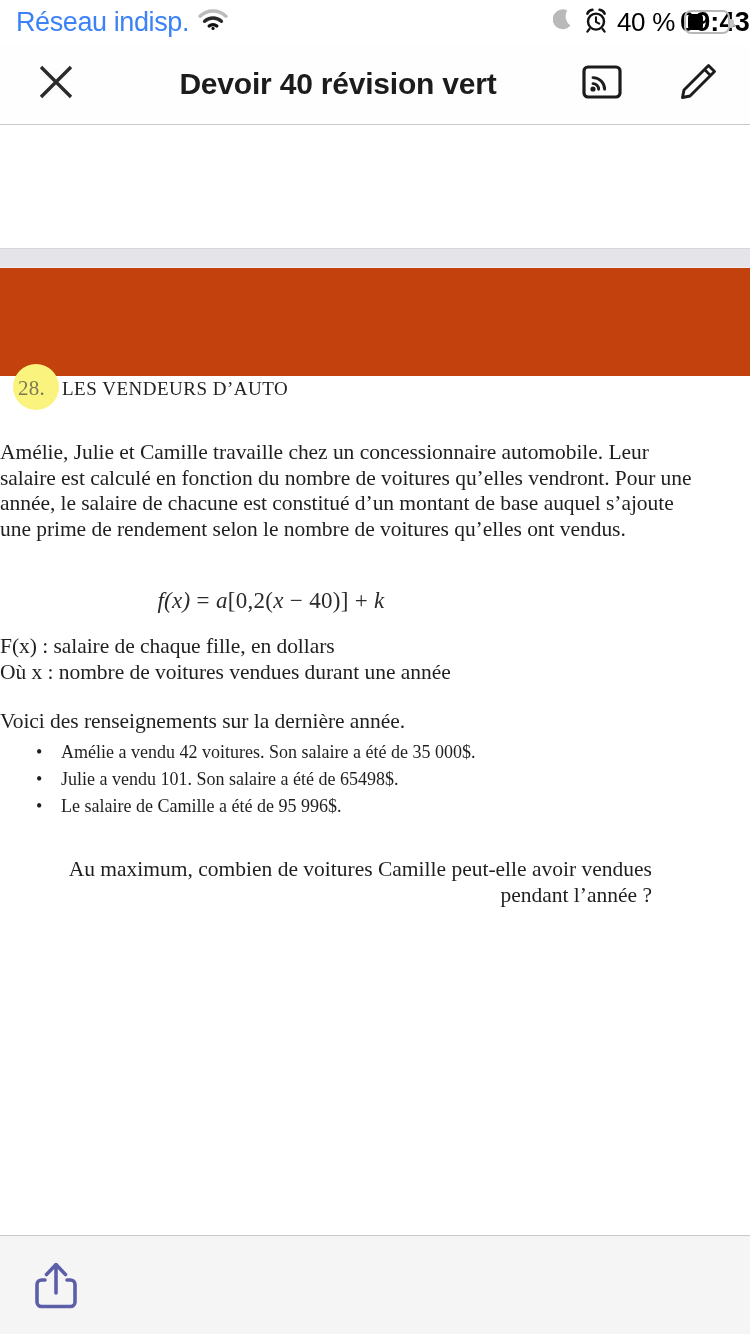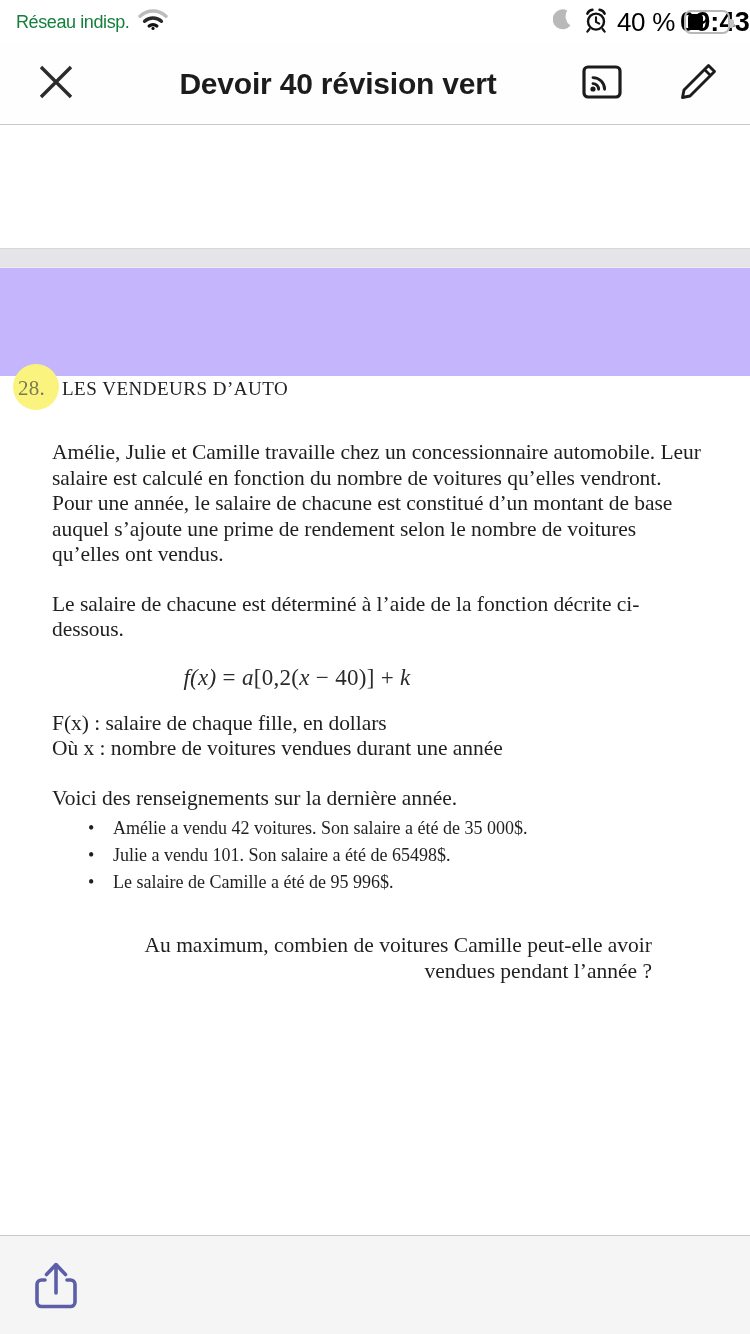--- a/index.html
+++ b/index.html
@@ -21,21 +21,21 @@
     position:absolute; top:0; left:0;
     width:750px; height:44px;
     display:flex; align-items:center;
     background:#ffffff;
   }
   .sb-left {
     position:absolute; left:16px;
     display:flex; align-items:center; gap:9px;
   }
   .sb-carrier {
-    font-size:18px; font-weight:400; color:#15803d;
+    font-size:27px; font-weight:400; color:#3b82f6;
     letter-spacing:-0.4px; line-height:1;
   }
   .sb-center {
     position:absolute; left:0; width:750px;
     text-align:right;
     font-size:27px; font-weight:700; color:#000;
     letter-spacing:0.2px;
   }
   .sb-right {
     position:absolute; right:20px;
@@ -95,21 +95,21 @@
   .nav-btn {
     width:48px; height:48px;
     display:flex; align-items:center; justify-content:center;
     cursor:pointer;
   }
 
   
   .doc-area {
     position:absolute; top:125px; left:0;
     width:750px; height:1110px;
-    background:#c4b5fd;
+    background:#c2410c;
     overflow:hidden;
   }
   .page-prev {
     width:750px; height:123px;
     background:#ffffff;
   }
   .page-gap {
     width:750px; height:20px;
     background:#e4e4e9;
     border-top:1px solid #d6d6dc;
@@ -156,21 +156,20 @@
   .q-title {
     position:relative; z-index:1;
     font-family:"Liberation Serif", serif;
     font-size:19px;
     color:#232325;
     letter-spacing:0.5px;
     margin-left:4px;
   }
 
   .body-block {
-    padding-left:52px;
     padding-right:48px;
     margin-top:30px;
   }
   .para {
     font-family:"Liberation Serif", serif;
     font-size:21.5px;
     line-height:25.5px;
     color:#1f1f21;
     text-align:left;
     letter-spacing:-0.05px;
@@ -325,21 +324,20 @@
         </span>
         <span class="q-title">LES VENDEURS D’AUTO</span>
       </div>
 
       <div class="body-block">
 
         <p class="para">Amélie, Julie et Camille travaille chez un concessionnaire automobile.  Leur salaire est calculé en fonction du nombre de voitures qu’elles vendront.  Pour  une année, le salaire de chacune est constitué d’un montant de base auquel s’ajoute une prime de rendement selon le nombre de voitures qu’elles ont vendus.</p>
 
         <div class="spacer-24"></div>
 
-        <p class="para">Le salaire de chacune est déterminé à l’aide de la fonction décrite ci-dessous.</p>
 
         <div class="formula">
           <i>f</i><i>(x)</i><span> = </span><i>a</i><span>[0,2(</span><i>x</i><span> − 40)] + </span><i>k</i>
         </div>
 
         <p class="para">F(x) : salaire de chaque fille, en dollars</p>
         <p class="para">Où x : nombre de voitures vendues durant une année</p>
 
         <div class="spacer-24"></div>
 

